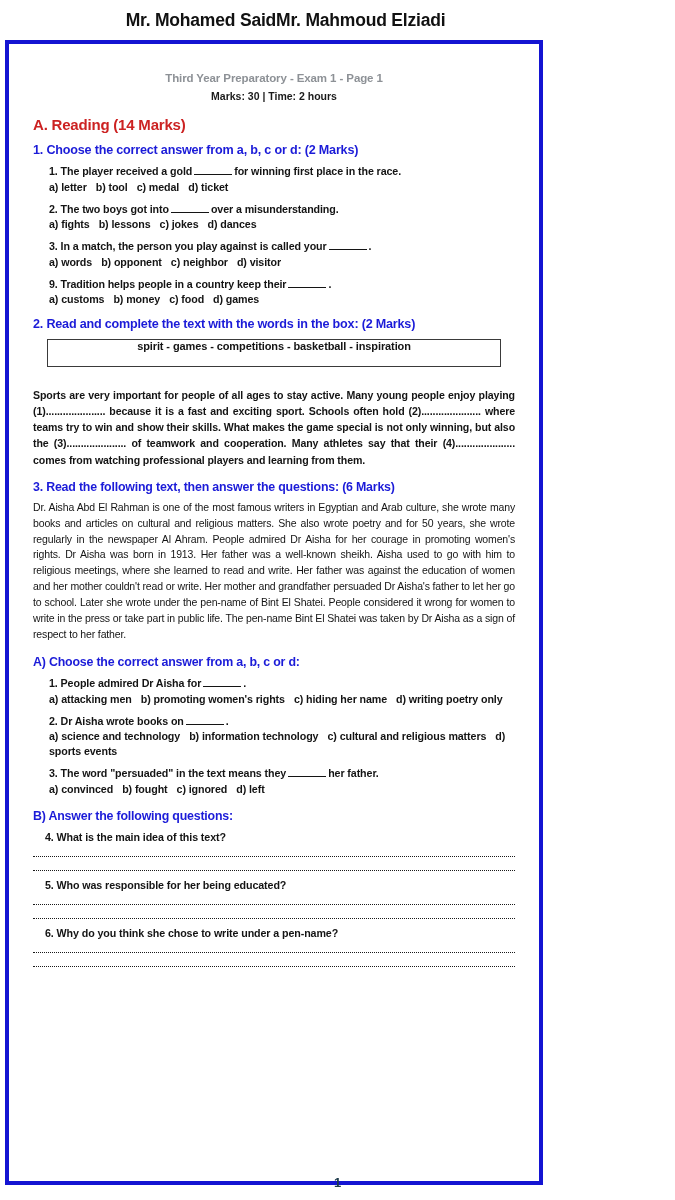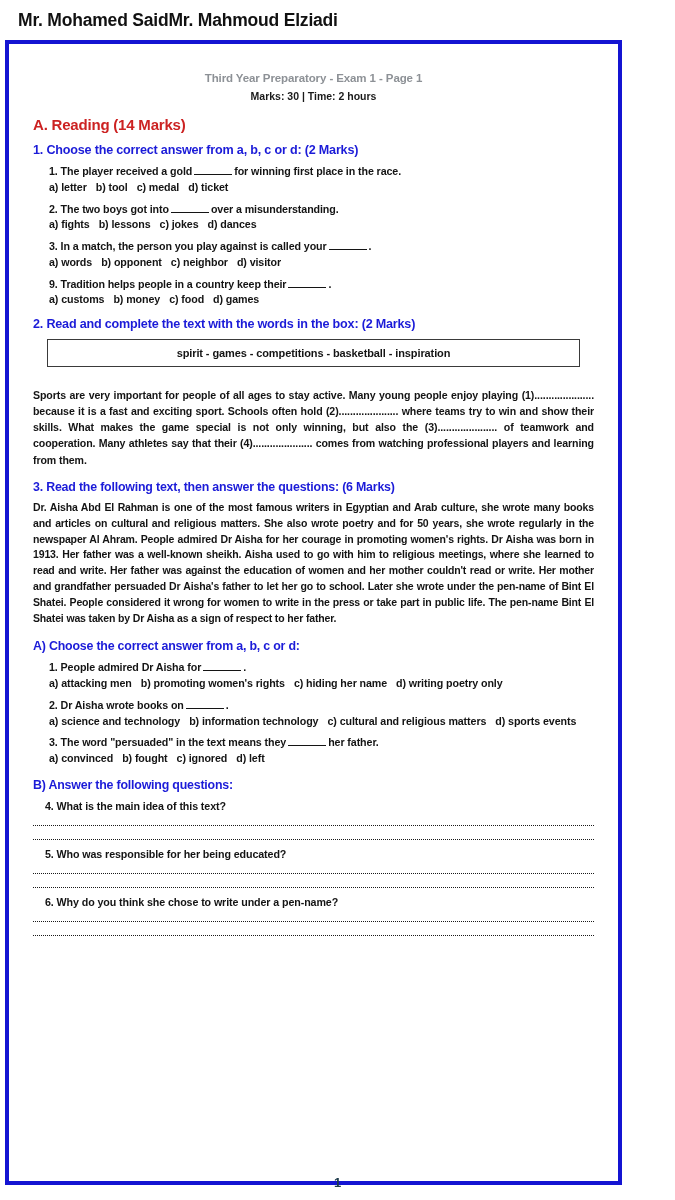--- a/index.html
+++ b/index.html
@@ -18,38 +18,38 @@
 
   
   .teacher-header {
     position: absolute;
     top: 0;
     left: 0;
     width: 571px;
     height: 40px;
     display: flex;
     align-items: center;
-    justify-content: flex-start;
+    justify-content: center;
     padding: 0 18px;
     box-sizing: border-box;
   }
   .teacher-name {
     font-size: 17.5px;
     font-weight: bold;
     color: #111111;
     letter-spacing: -0.2px;
     white-space: nowrap;
   }
 
   
   .exam-page {
     position: absolute;
     top: 40px;
     left: 5px;
-    width: 617px;
+    width: 538px;
     height: 1145px;
     box-sizing: border-box;
     border: 4px solid #1414d2;
     background: #ffffff;
     padding: 18px 22px 0 22px;
   }
 
   .doc-subtitle {
     text-align: center;
     font-size: 11.5px;
@@ -113,21 +113,20 @@
     margin: 0 2px;
     vertical-align: baseline;
   }
 
   
   .word-box {
     margin: 8px 16px 0 16px;
     border: 1.4px solid #3a3a3a;
     height: 26px;
     display: flex;
-    align-items: center;
     justify-content: center;
     background: #ffffff;
   }
   .word-box-text {
     font-size: 11px;
     font-weight: bold;
     color: #141414;
     letter-spacing: -0.1px;
   }
 
@@ -137,21 +136,21 @@
     font-size: 10.6px;
     font-weight: bold;
     color: #141414;
     line-height: 1.52;
     text-align: justify;
     letter-spacing: -0.1px;
   }
   .para-passage {
     margin: 6px 2px 0 2px;
     font-size: 10.5px;
-    font-weight: bold;
+    font-weight: normal;
     color: #141414;
     line-height: 1.52;
     text-align: justify;
     letter-spacing: -0.15px;
   }
 
   
   .answer-q {
     font-size: 10.7px;
     font-weight: bold;

